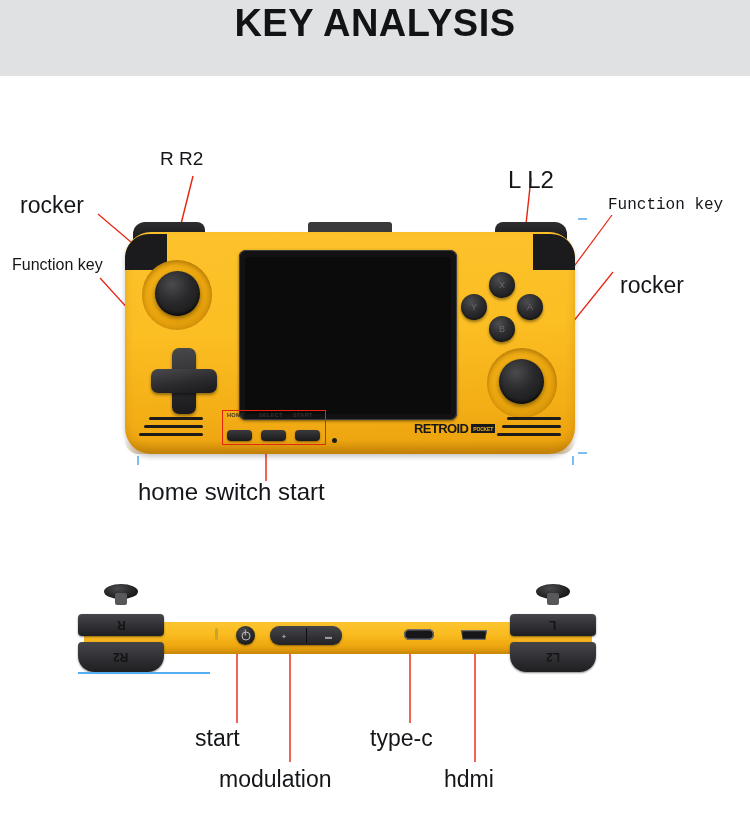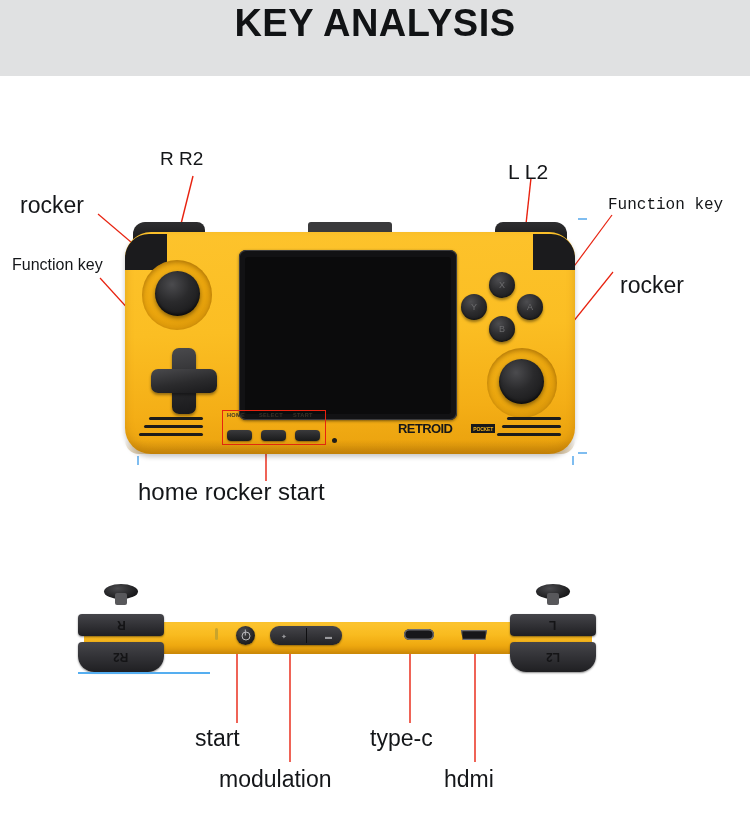--- a/index.html
+++ b/index.html
@@ -129,21 +129,21 @@
   .sysbtn.b1{ left:4px; } .sysbtn.b2{ left:38px; } .sysbtn.b3{ left:72px; }
   .syslbl{ position:absolute; top:1px; font-size:5.6px; color:#3a3328;
     font-weight:bold; letter-spacing:.3px; }
   .syslbl.l1{ left:4px; } .syslbl.l2{ left:36px; } .syslbl.l3{ left:70px; }
   .led-dot{ position:absolute; left:207px; bottom:11px; width:5px; height:5px;
     border-radius:50%; background:#1d1c1a; }
 
   
   .brand{
     position:absolute; right:80px; bottom:18px;
-    display:flex; align-items:center; gap:19px;text-align:right;
+    display:flex; align-items:center; gap:3px;text-align:right;
   }
   .brand-main{ font-size:13px; font-weight:bold; color:#17181a;
     letter-spacing:-.6px; font-family:"Liberation Sans", sans-serif; }
   .brand-badge{ font-size:5px; font-weight:bold; color:#f3b31c;
     background:#17181a; padding:1.5px 2px; letter-spacing:-.2px; }
 
   
   .console-bottom{ position:absolute; left:78px; top:592px; width:560px; height:92px; }
   .edge-bar{
     position:absolute; left:60px; top:30px; width:448px; height:32px;
@@ -255,24 +255,24 @@
 </svg>
 
 <div class="tick" style="left:578px; top:218px; width:9px; height:2px;"></div>
 <div class="tick" style="left:137px; top:456px; width:2px; height:9px;"></div>
 <div class="tick" style="left:572px; top:456px; width:2px; height:9px;"></div>
 <div class="tick" style="left:578px; top:452px; width:9px; height:2px;"></div>
 
 <div class="lbl" style="left:20px; top:192px; font-size:23px;">rocker</div>
 <div class="lbl" style="left:12px; top:256px; font-size:16px;">Function key</div>
 <div class="lbl" style="left:160px; top:148px; font-size:19px;">R R2</div>
-<div class="lbl" style="left:508px; top:160px; font-size:21px;">L L2</div>
+<div class="lbl" style="left:508px; top:166px; font-size:24px;">L L2</div>
 <div class="lbl" style="left:608px; top:196px; font-size:16px;font-family:Liberation Mono, monospace;">Function key</div>
 <div class="lbl" style="left:620px; top:272px; font-size:23px;">rocker</div>
-<div class="lbl" style="left:138px; top:478px; font-size:24px;">home  rocker  start</div>
+<div class="lbl" style="left:138px; top:478px; font-size:24px;">home  switch  start</div>
 
 <div class="console-front">
   <div class="shoulder left"></div>
   <div class="shoulder-mid"></div>
   <div class="shoulder right"></div>
 
   <div class="body-front">
     <div class="corner-dark l"></div>
     <div class="corner-dark r"></div>
 

